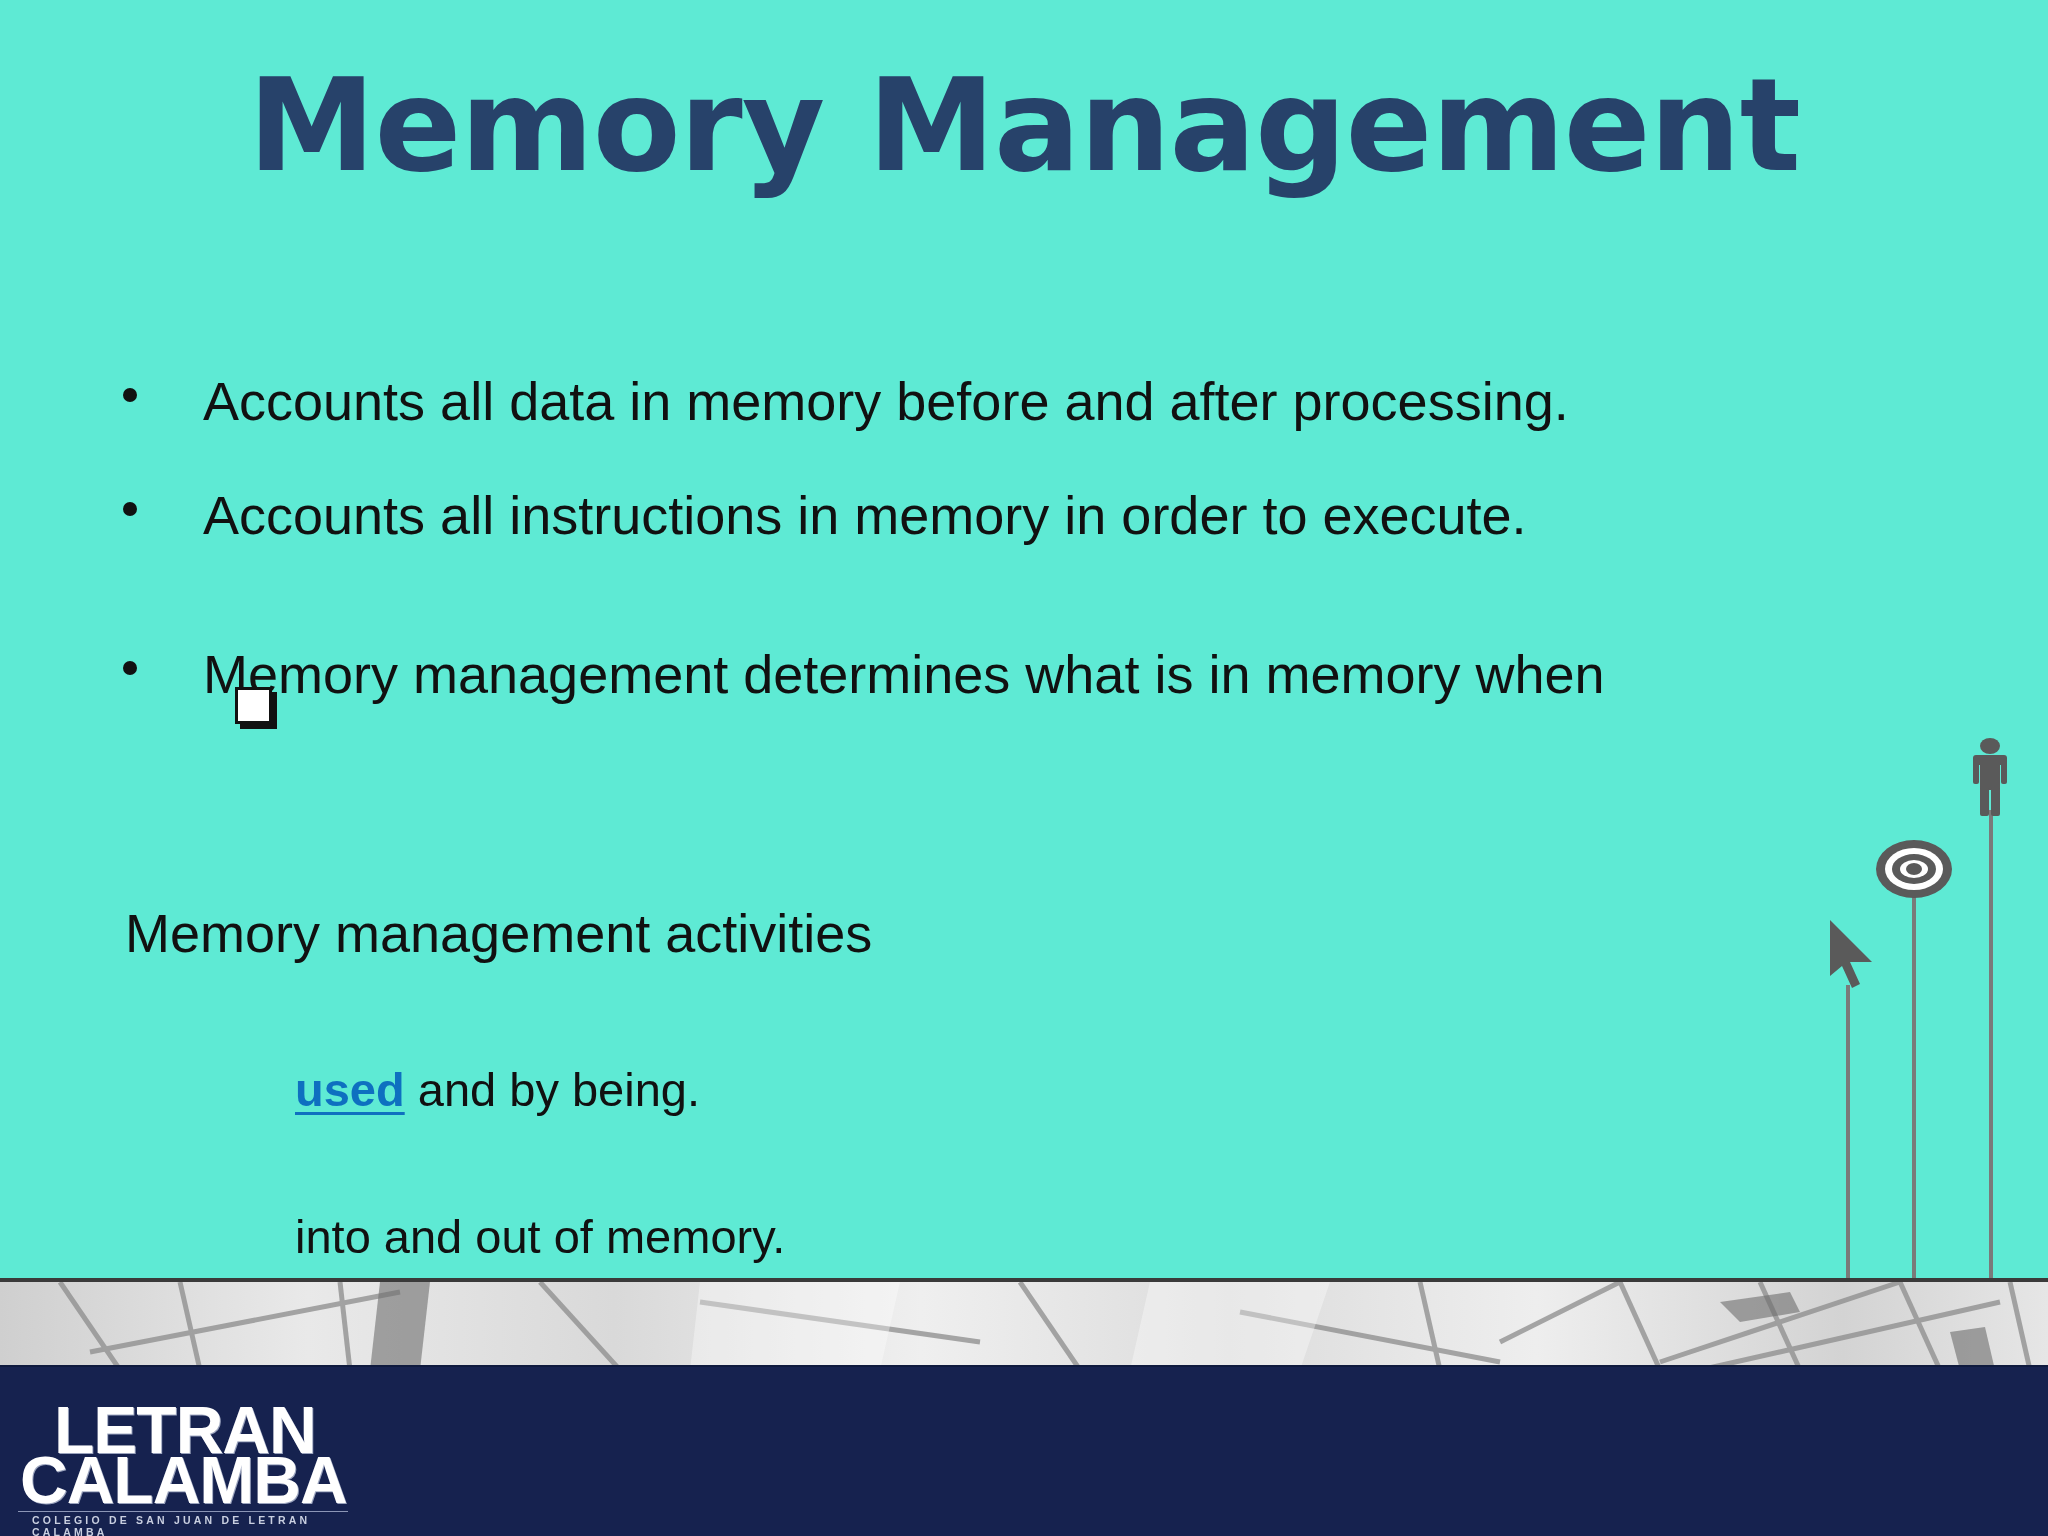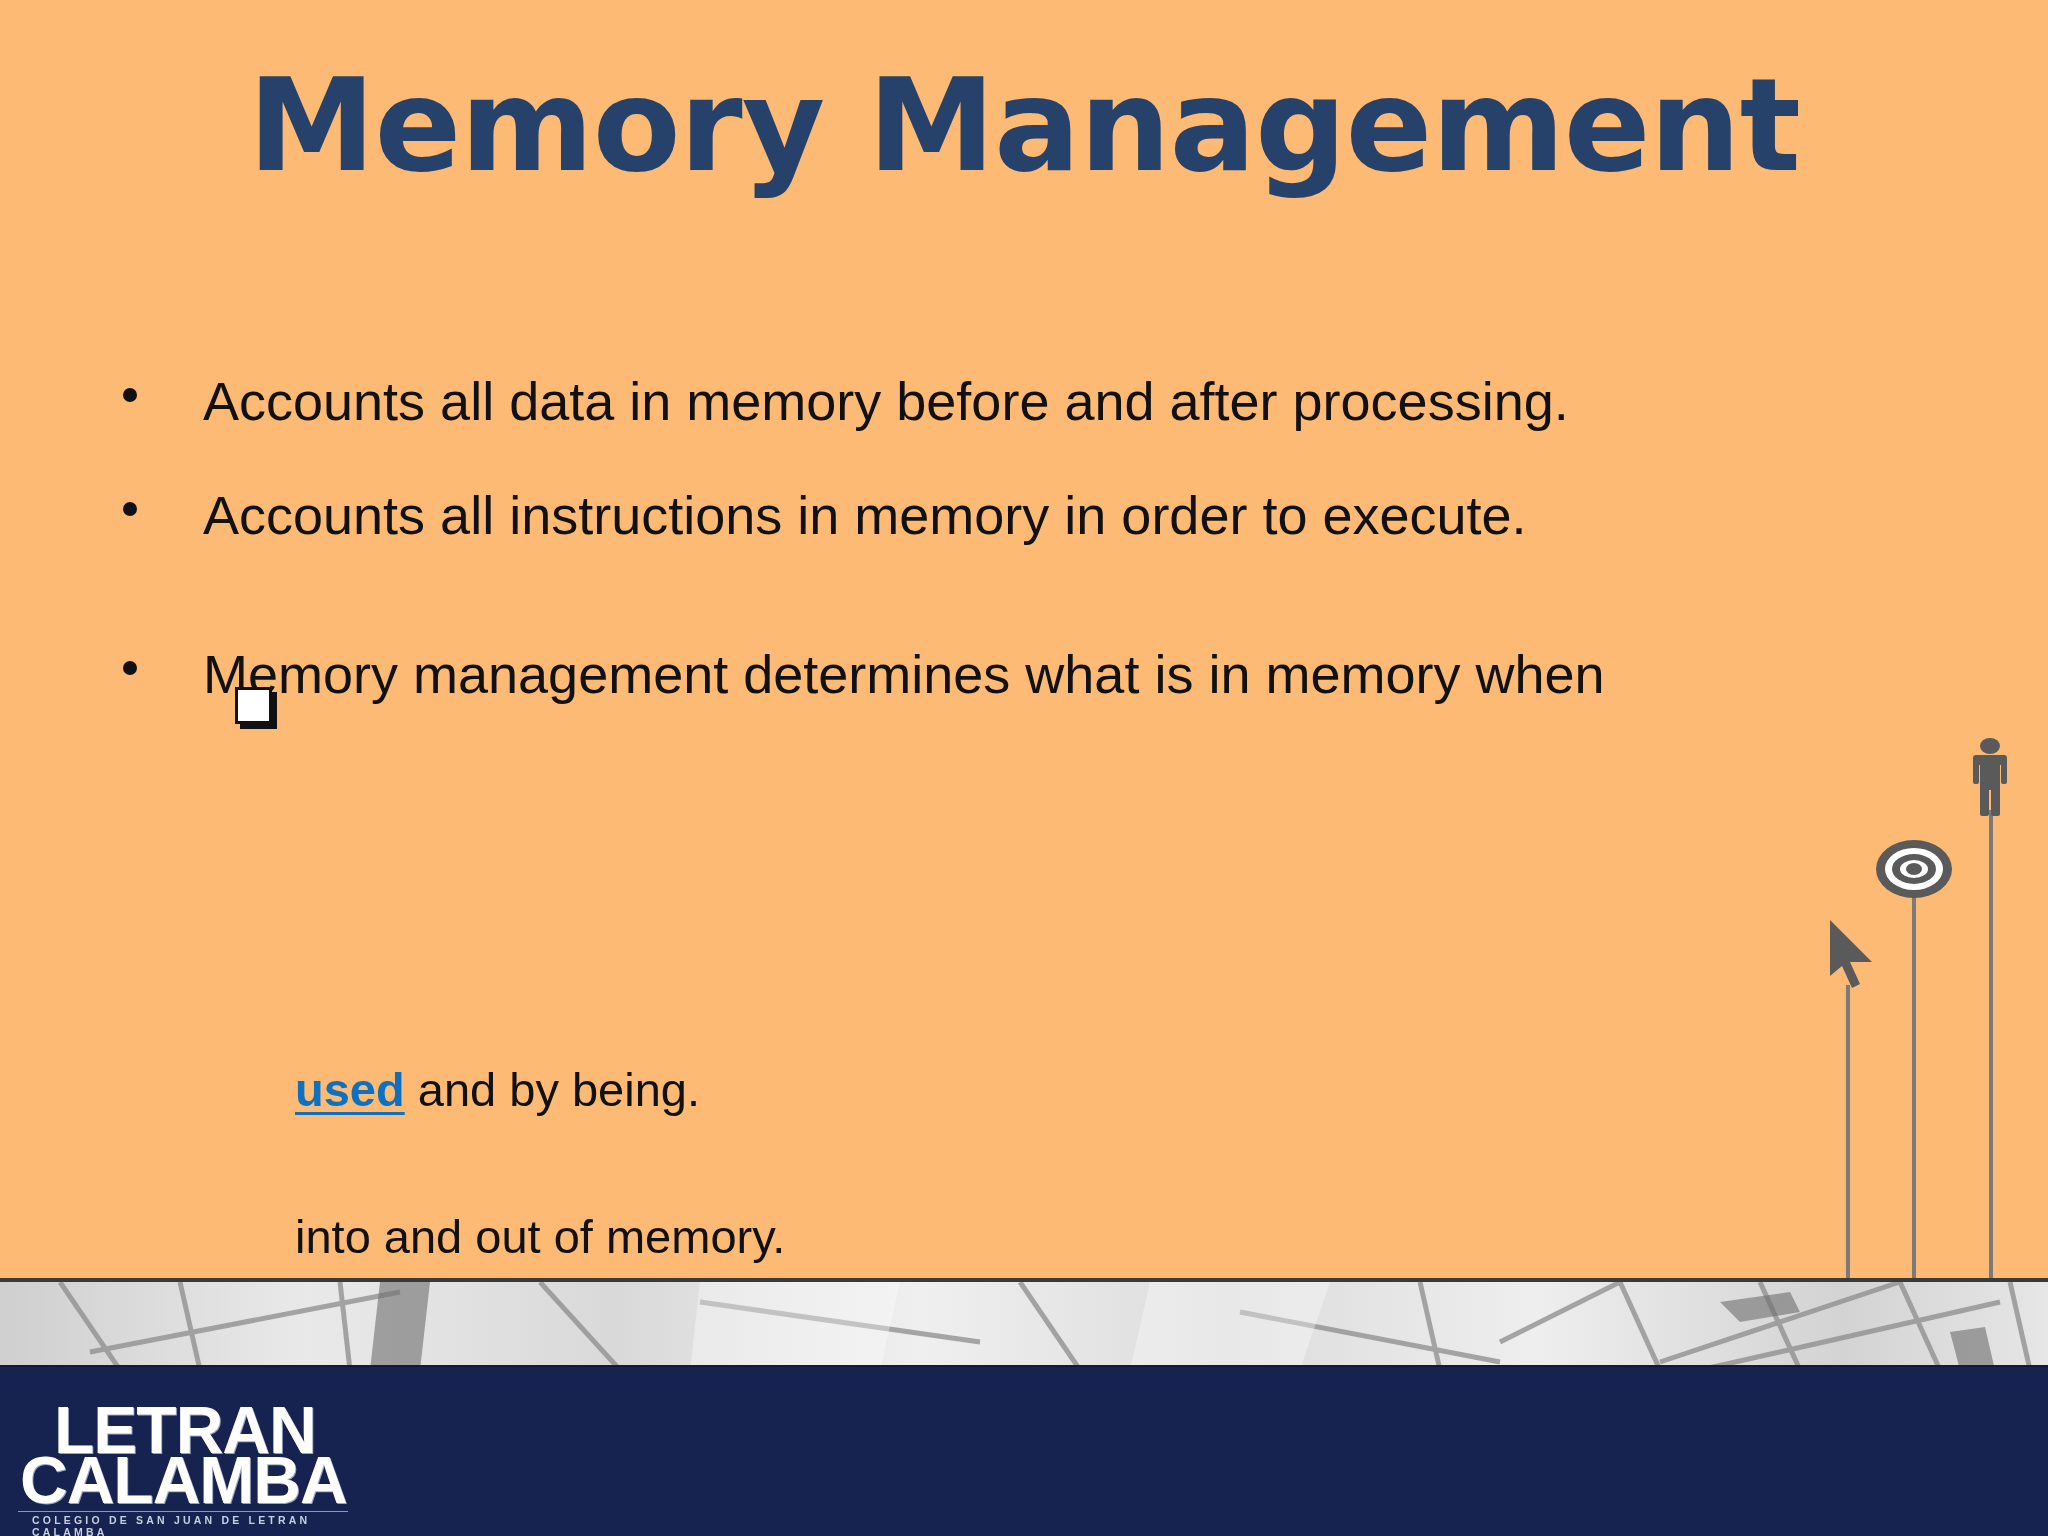--- a/index.html
+++ b/index.html
@@ -12,21 +12,21 @@
       height: 1536px;
       position: relative;
       overflow: hidden;
       font-family: "Liberation Sans", "DejaVu Sans", sans-serif;
     }
     .slide {
       position: absolute;
       left: 0; top: 0;
       width: 2048px;
       height: 1536px;
-      background: #fdba74;
+      background: #5eead4;
     }
     .title {
       position: absolute;
       left: 0;
       top: 62px;
       width: 2048px;
       text-align: center;
       font-family: "DejaVu Sans", sans-serif;
       font-weight: bold;
       font-size: 128px;
@@ -186,20 +186,21 @@
     </div>
     <div class="l1" style="top:603px;margin-top:44px;">
       <span class="dot"></span>
       <span>Memory management determines what is in memory when</span>
     </div>
     <div class="l2" style="top:676px;">
       <span class="box"></span>
     </div>
   </div>
 
+  <div class="heading2">Memory management activities</div>
 
   <div class="l2" style="top:1056px;">
     <a class="link">used</a><span> and by being.</span>
   </div>
 
   <div class="l2" style="top:1203px;">
     <span>into and out of memory.</span>
   </div>
 
   <div>

